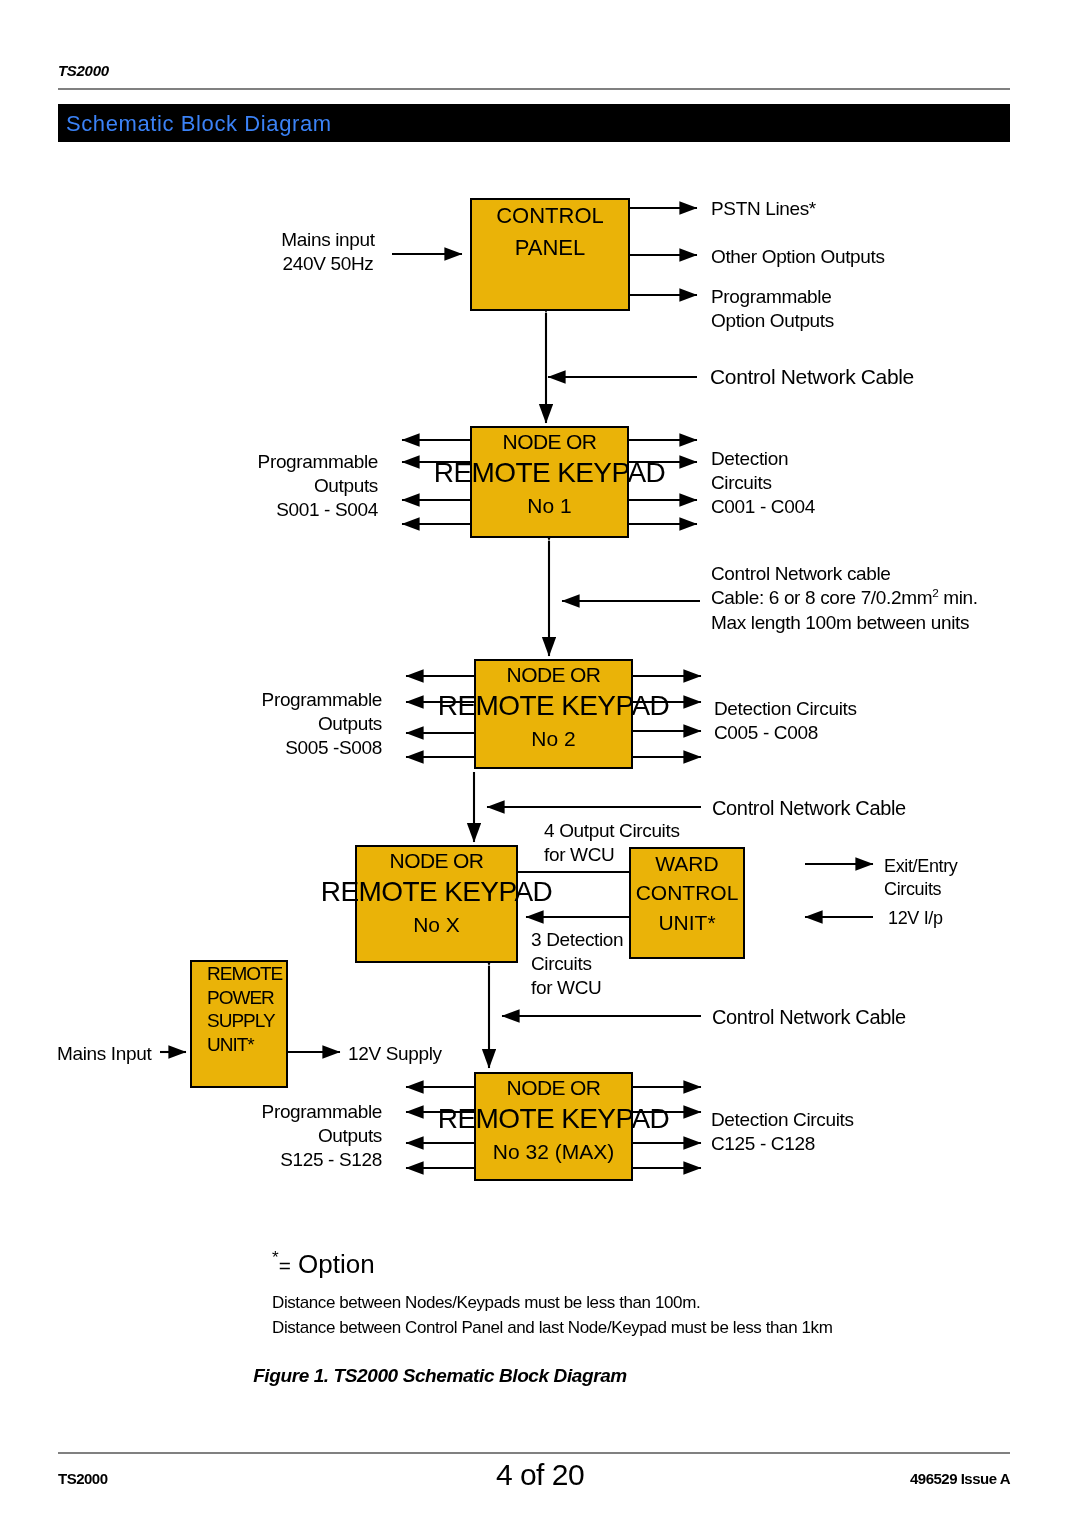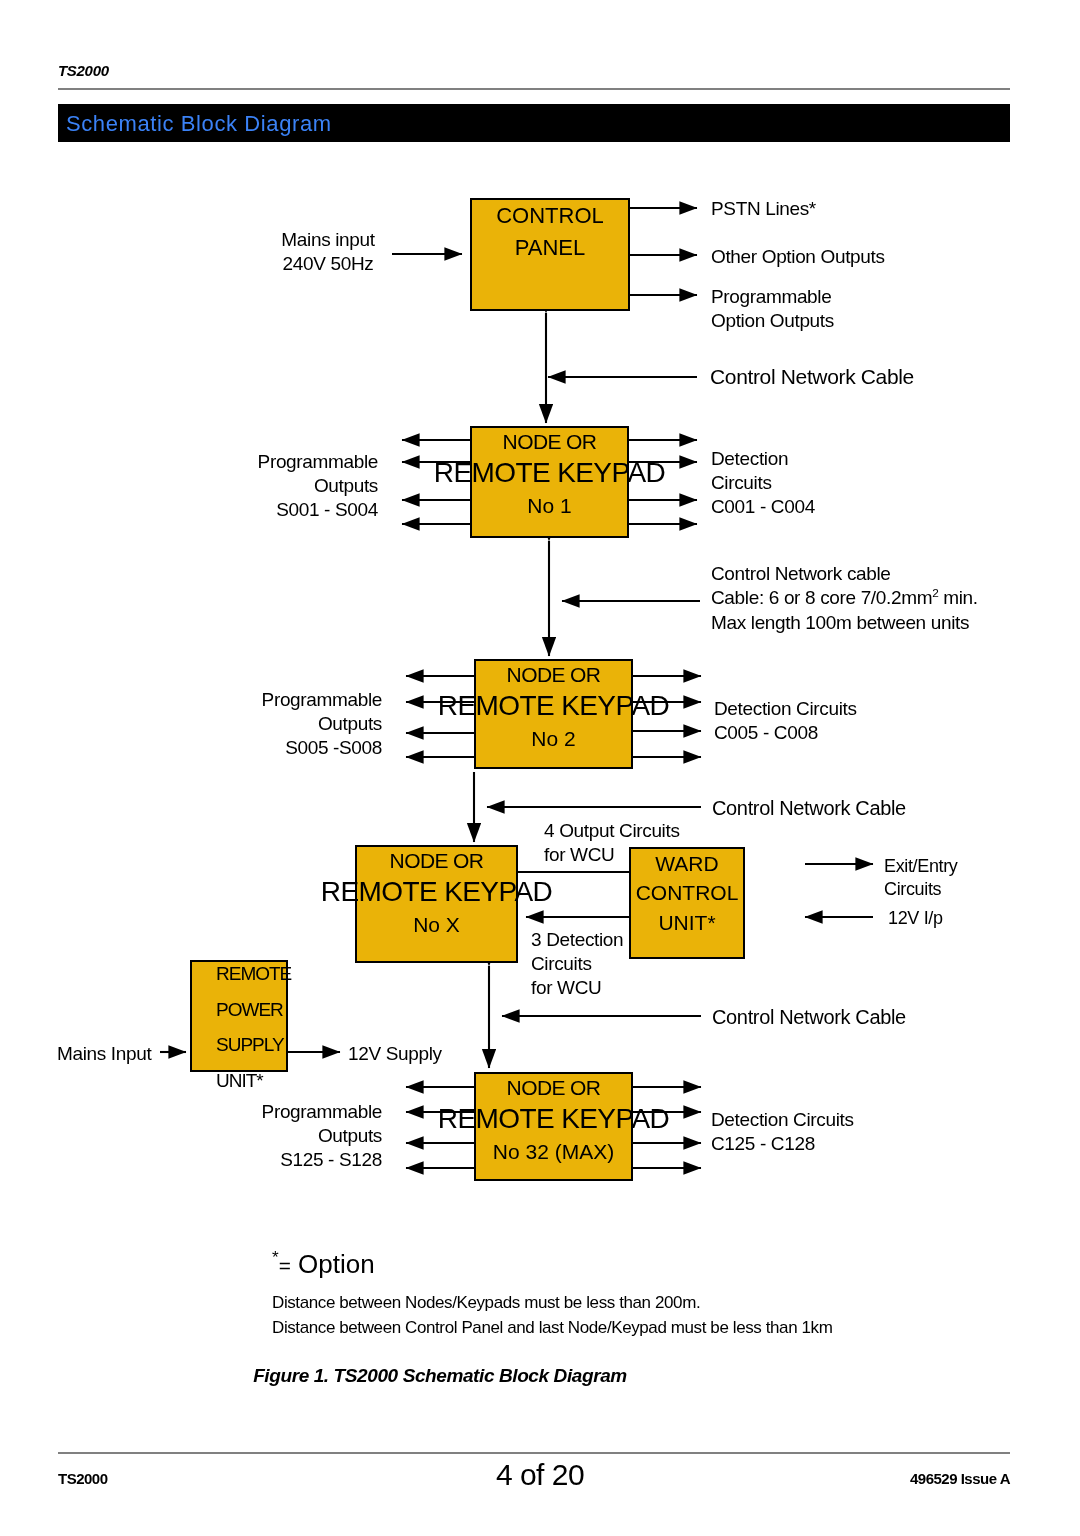--- a/index.html
+++ b/index.html
@@ -88,24 +88,23 @@
   #block-node-2 { left: 474px; top: 659px; width: 159px; height: 110px; }
   #block-node-x { left: 355px; top: 845px; width: 163px; height: 118px; }
   #block-node-32 { left: 474px; top: 1072px; width: 159px; height: 109px; }
 
   
   #block-wcu { left: 629px; top: 847px; width: 116px; height: 112px; }
   #block-wcu .bl { font-size: 21px; letter-spacing: 0px; line-height: 1.40; }
 
   
   #block-rpsu {
-    left: 190px; top: 960px; width: 98px; height: 112px;
+    left: 190px; top: 960px; width: 98px; height: 128px;
     align-items: flex-start;
-    padding-left: 24px;
-    gap: 12px;
+    padding-left: 15px;
   }
   #block-rpsu .bl {
     text-align: left;
     font-size: 19px;
     letter-spacing: -1px;
     line-height: 1.24;
   }
 
   
   .dlabel {
@@ -379,21 +378,21 @@
   <div>S125 - S128</div>
 </div>
 
 <div class="dlabel" style="left:711px; top:1108px;">
   <div>Detection Circuits</div>
   <div>C125 - C128</div>
 </div>
 
 <div id="option-note"><span class="star">*</span><span class="eq">=</span>&nbsp;<span>Option</span></div>
 
-<div class="distance-note" id="distance-note-1">Distance between Nodes/Keypads must be less than 200m.</div>
+<div class="distance-note" id="distance-note-1">Distance between Nodes/Keypads must be less than 100m.</div>
 <div class="distance-note" id="distance-note-2">Distance between Control Panel and last Node/Keypad must be less than 1km</div>
 
 <div id="figure-caption">Figure 1.  TS2000 Schematic Block Diagram</div>
 
 <div class="abs" id="footer-rule"></div>
 <div class="abs" id="footer-left">TS2000</div>
 <div class="abs" id="footer-center">4 of 20</div>
 <div class="abs" id="footer-right">496529 Issue A</div>
 
 </body></html>

